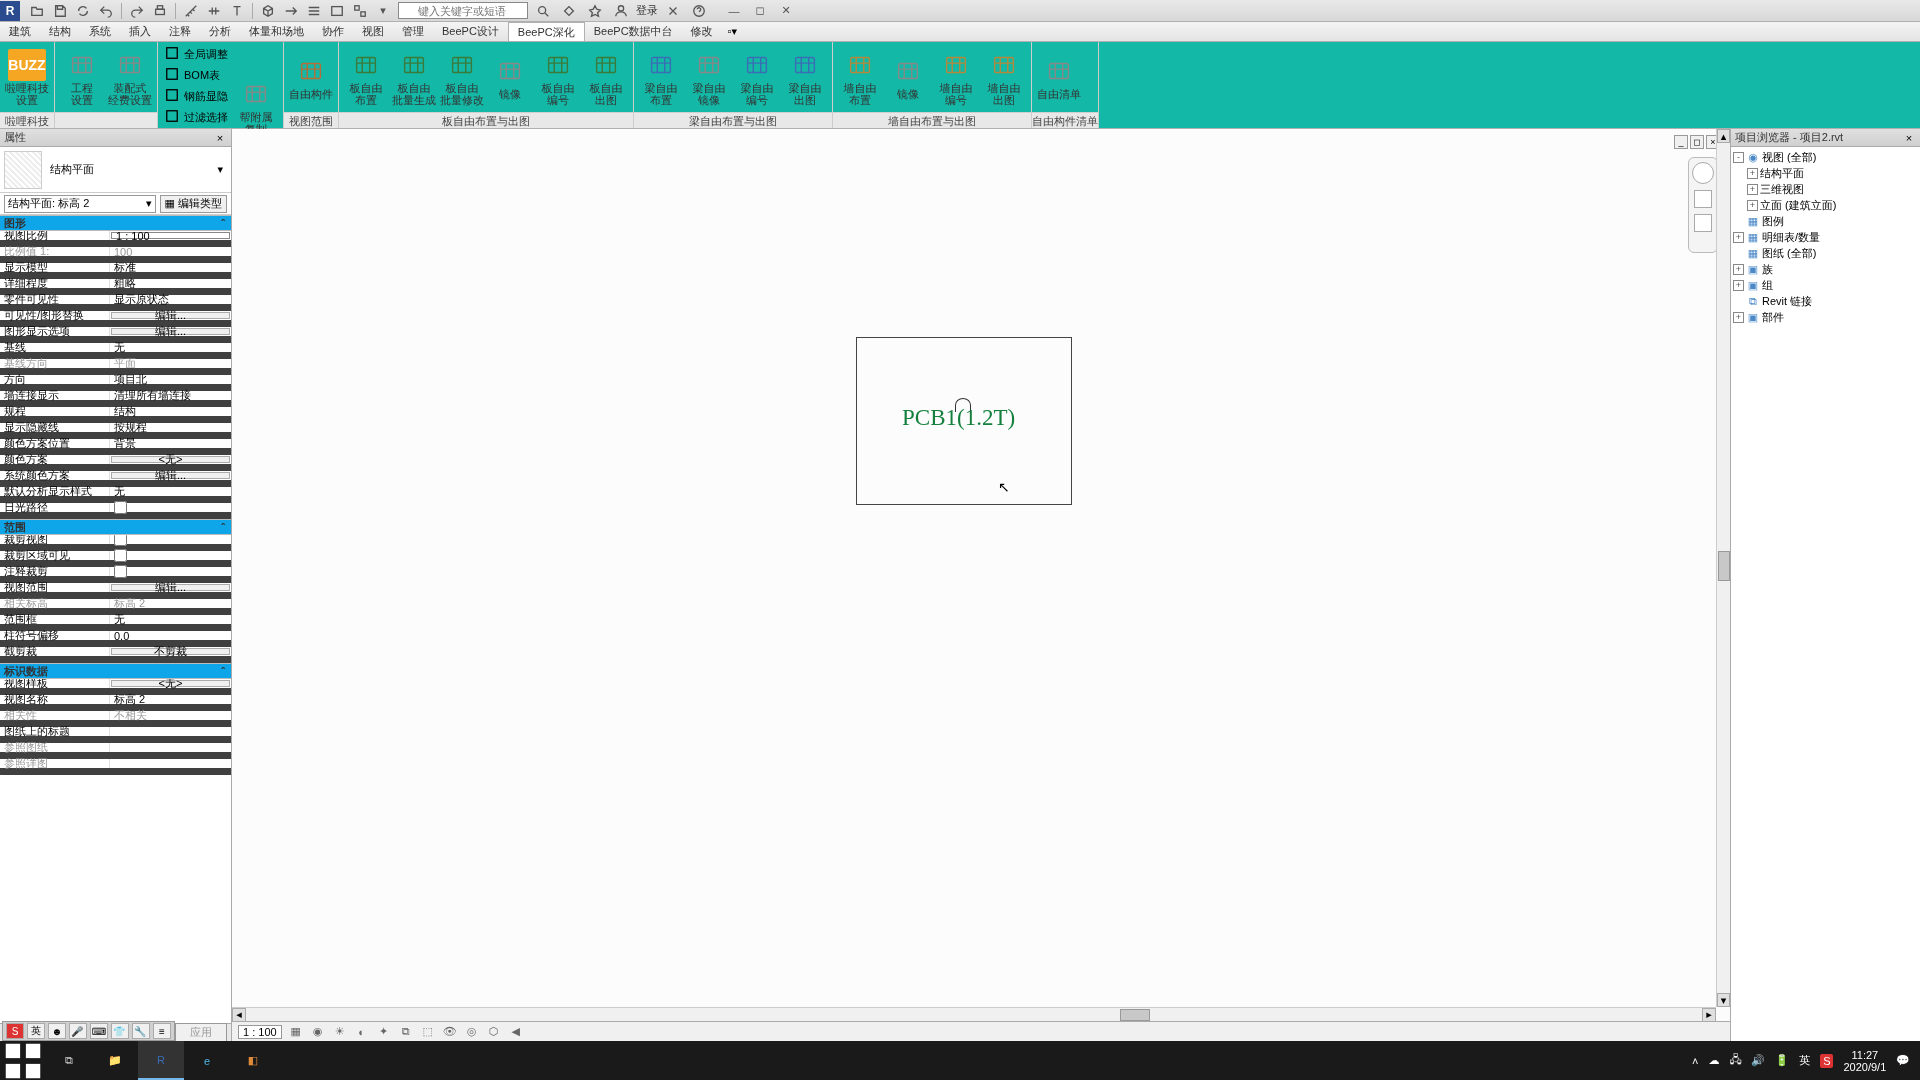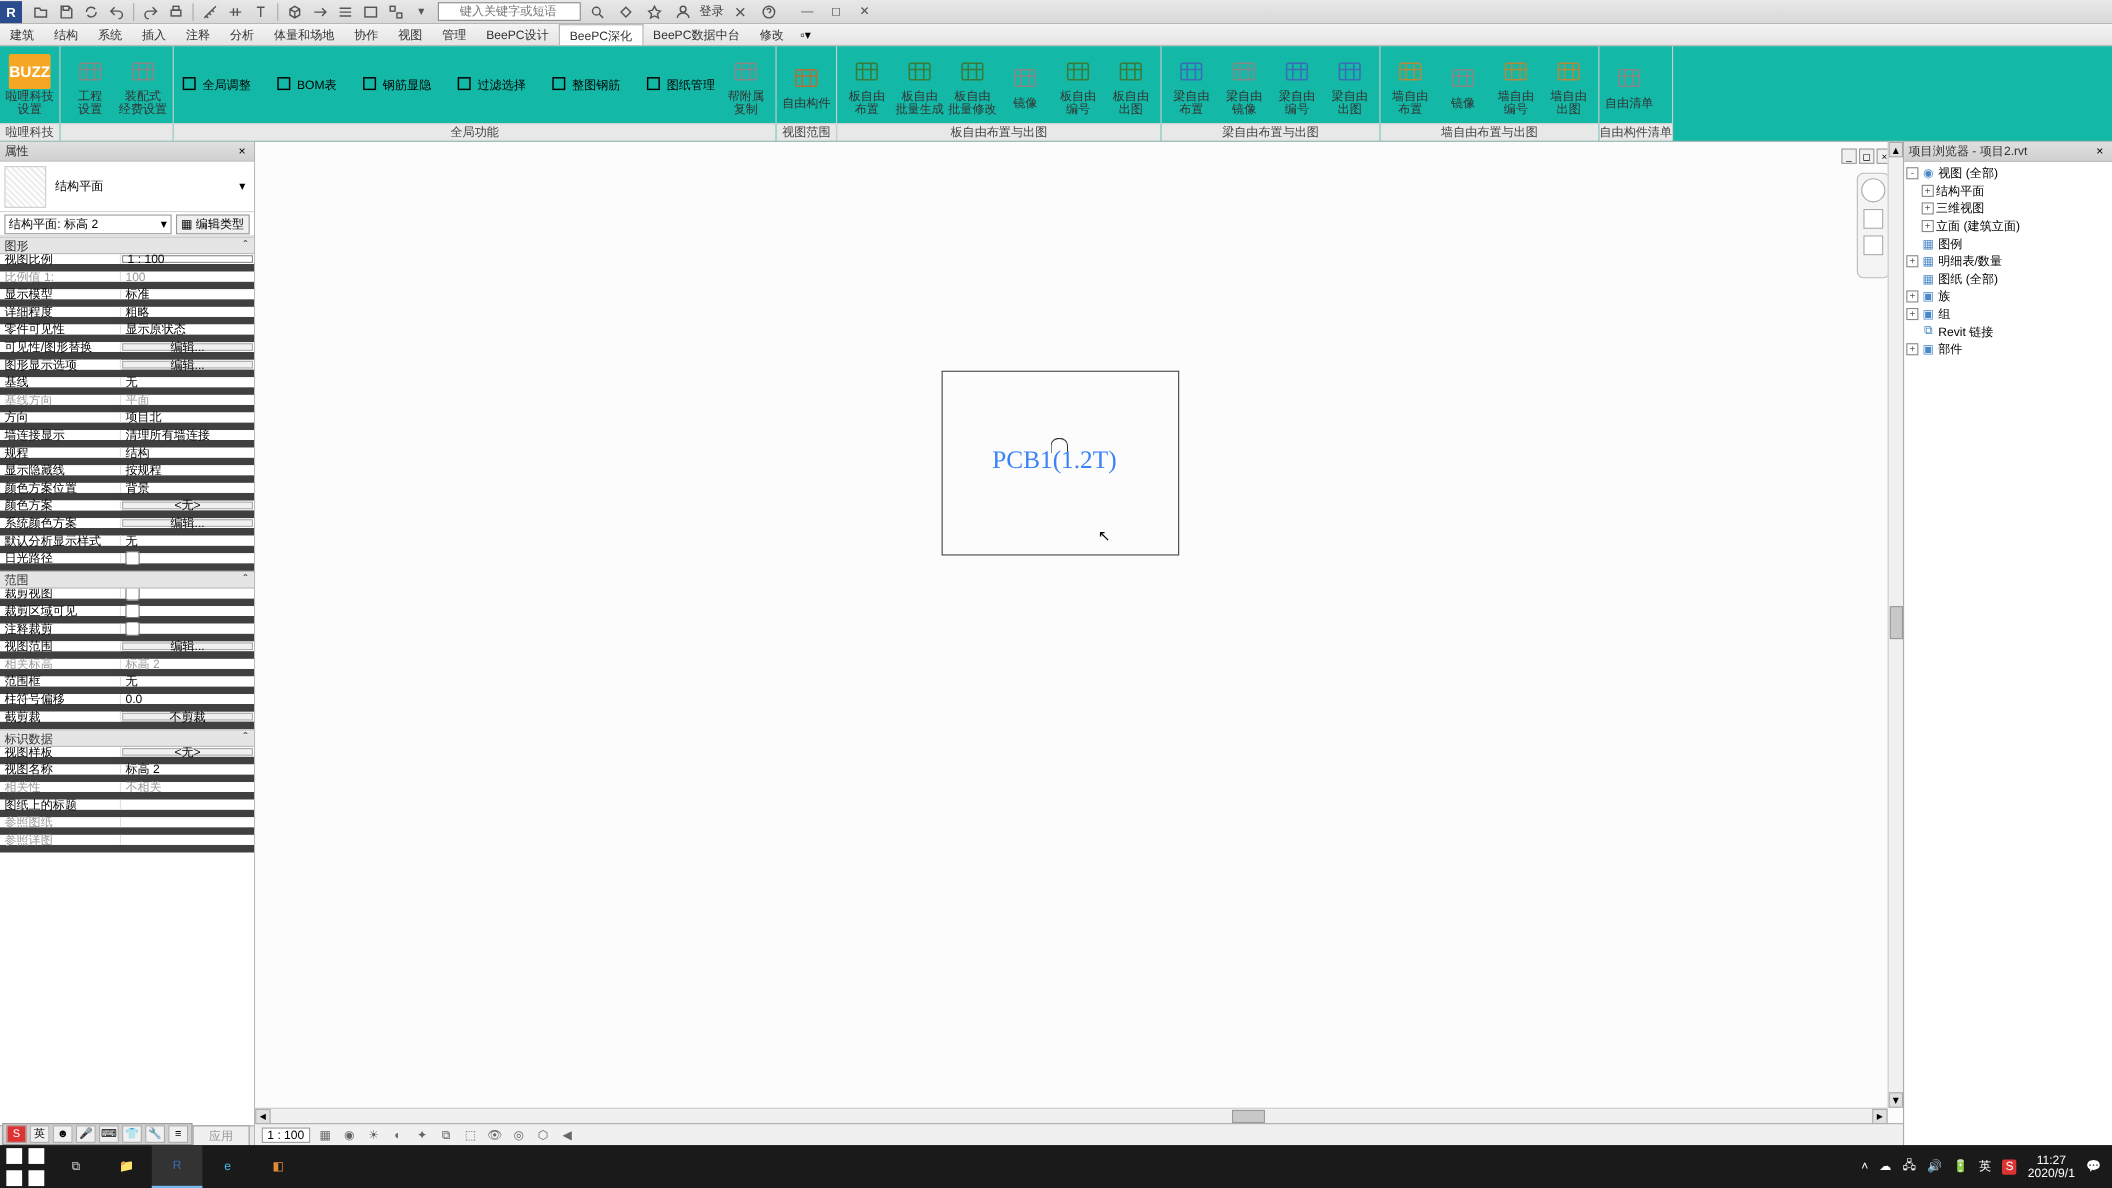--- a/index.html
+++ b/index.html
@@ -22,58 +22,58 @@
 .menu-item.active{background:#fff;border:1px solid #b0b0b0;border-bottom:none}
 .menu-drop{padding:0 6px;display:flex;align-items:center}
 
 .ribbon{height:87px;background:#14b8a6;border-bottom:1px solid #b0b0b0;display:flex}
 .ribbon-group{border-right:1px solid #ccc;display:flex;flex-direction:column}
 .ribbon-body{flex:1;display:flex;align-items:center;padding:2px 4px;gap:2px}
 .ribbon-label{height:16px;background:#e8e8e8;text-align:center;font-size:11px;color:#444;border-top:1px solid #d0d0d0;line-height:16px}
 .big-btn{display:flex;flex-direction:column;align-items:center;justify-content:center;width:46px;height:66px;gap:1px;cursor:pointer}
 .big-btn .ico{width:32px;height:32px;display:flex;align-items:center;justify-content:center}
 .big-btn .lbl{font-size:11px;text-align:center;line-height:12px;color:#333}
-.small-btns{display:flex;flex-direction:row;gap:17px}
+.small-btns{display:flex;flex-direction:column;gap:1px}
 .small-btn{display:flex;align-items:center;gap:3px;height:20px;padding:0 3px;cursor:pointer}
 .small-btn .ico{width:16px;height:16px}
 .buzz-logo{width:46px;height:32px;background:#f5a623;color:#fff;font-weight:bold;display:flex;align-items:center;justify-content:center;font-size:14px;border-radius:2px}
 
 .main{position:absolute;top:129px;bottom:39px;left:0;right:0;display:flex}
 
 .props{width:232px;background:#f5f5f5;border-right:1px solid #aaa;display:flex;flex-direction:column}
 .panel-title{height:18px;background:linear-gradient(#e0e0e0,#d0d0d0);display:flex;align-items:center;padding:0 4px;border-bottom:1px solid #aaa}
 .panel-title .txt{flex:1;font-size:11px;color:#333}
 .panel-title .x{width:14px;text-align:center;cursor:pointer}
 .type-sel{height:46px;display:flex;align-items:center;padding:4px;gap:8px;border-bottom:1px solid #ccc;background:#fff}
 .type-img{width:38px;height:38px;border:1px solid #ccc;background:repeating-linear-gradient(45deg,#eee,#eee 2px,#fff 2px,#fff 4px)}
 .type-combo{flex:1;display:flex;align-items:center;justify-content:space-between;padding-right:4px}
 .instance-row{height:22px;display:flex;align-items:center;padding:0 4px;gap:4px;background:#fff;border-bottom:1px solid #ccc}
 .instance-combo{flex:1;border:1px solid #999;height:18px;background:#fff;display:flex;align-items:center;padding:0 3px;justify-content:space-between}
 .edit-type-btn{display:flex;align-items:center;gap:3px;padding:0 4px;height:18px;border:1px solid #999;background:#f0f0f0;cursor:pointer}
 .prop-grid{flex:1;overflow-y:auto;background:#fff}
-.prop-section{height:16px;background:#e5e5e5;padding:0 4px;display:flex;align-items:center;font-weight:normal;color:#333;border-top:1px solid #bbb;border-bottom:1px solid #bbb;position:relative}
+.prop-section{height:16px;background:#0ea5e9;padding:0 4px;display:flex;align-items:center;font-weight:bold;color:#333;border-top:1px solid #bbb;border-bottom:1px solid #bbb;position:relative}
 .prop-section .chev{position:absolute;right:6px}
 .prop-row{height:16px;display:flex;border-bottom:7px solid #404040}
 .prop-row.dis{color:#999}
 .prop-name{width:110px;padding:0 4px;display:flex;align-items:center;border-right:1px solid #e0e0e0;background:#fff}
 .prop-val{flex:1;padding:0 4px;display:flex;align-items:center;background:#fff}
 .prop-val.inp{border:1px solid #888;margin:1px}
 .prop-val.btn{justify-content:center;background:#f0f0f0;border:1px solid #aaa;margin:1px;cursor:pointer}
 .prop-val input[type=checkbox]{margin:0}
 .props-help{height:18px;background:#e8e8e8;border-top:1px solid #aaa;display:flex;align-items:center;padding:0 4px}
 .props-help .apply{margin-left:auto;padding:1px 14px;border:1px solid #999;background:#f0f0f0;color:#999}
 
 .canvas-wrap{flex:1;position:relative;background:#fcfcfc}
 .canvas-ctrl{position:absolute;top:6px;right:10px;display:flex;gap:2px}
 .canvas-ctrl span{width:14px;height:14px;border:1px solid #999;background:#f0f0f0;display:flex;align-items:center;justify-content:center;font-size:9px;cursor:pointer}
 .nav-wheel{position:absolute;top:28px;right:12px;width:30px;height:96px;border:1px solid #bbb;border-radius:6px;background:#f4f4f4;display:flex;flex-direction:column;align-items:center;padding:4px;gap:6px}
 .nav-wheel .circ{width:22px;height:22px;border:1px solid #aaa;border-radius:50%;background:#fff}
 .nav-wheel .sq{width:18px;height:18px;border:1px solid #aaa;background:#fff}
 .drawing-box{position:absolute;left:624px;top:208px;width:216px;height:168px;border:1px solid #444}
-.drawing-text{position:absolute;left:670px;top:276px;font-family:"SimSun",serif;font-size:23px;color:#3b82f6}
+.drawing-text{position:absolute;left:670px;top:276px;font-family:"SimSun",serif;font-size:23px;color:#15803d}
 .drawing-circle{position:absolute;left:723px;top:269px;width:16px;height:14px;border:1px solid #333;border-radius:50% 50% 0 0;border-bottom:none}
 .cursor-arrow{position:absolute;left:766px;top:350px;font-size:14px;color:#000}
 .view-bar{position:absolute;bottom:0;left:0;right:0;height:20px;background:#f0f0f0;border-top:1px solid #aaa;display:flex;align-items:center;padding:0 6px;gap:6px}
 .view-bar .scale{border:1px solid #999;padding:0 4px;background:#fff}
 .view-bar .ico{width:16px;height:16px;display:flex;align-items:center;justify-content:center;color:#666}
 .hscroll{position:absolute;bottom:20px;left:0;right:14px;height:14px;background:#f0f0f0;border-top:1px solid #ccc;display:flex;align-items:center}
 .hscroll .track{flex:1;height:14px;position:relative}
 .hscroll .thumb{position:absolute;left:60%;width:30px;height:12px;background:#c8c8c8;border:1px solid #999;top:1px}
 .hscroll .arr{width:14px;height:14px;display:flex;align-items:center;justify-content:center;background:#e0e0e0;border:1px solid #aaa}
 .vscroll{position:absolute;top:0;bottom:34px;right:0;width:14px;background:#f0f0f0;border-left:1px solid #ccc;display:flex;flex-direction:column}

